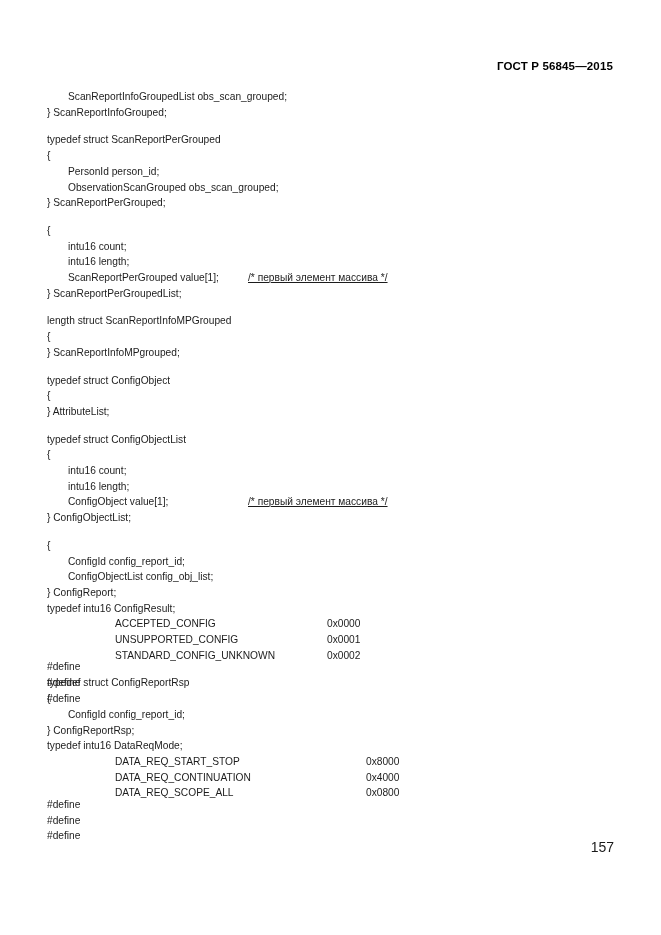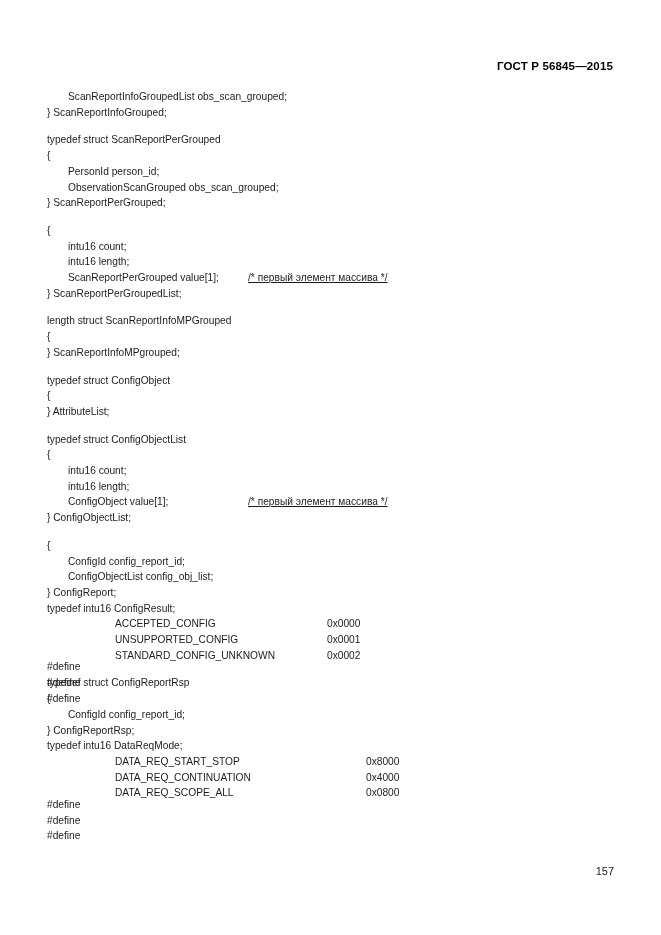--- a/index.html
+++ b/index.html
@@ -87,22 +87,22 @@
     left: 194px;
     top: 0;
     text-decoration: underline;
   }
   .code-line.indent .comment { left: 187px; }
 
   
   .folio {
     position: absolute;
     right: 47px;
-    bottom: 58px;
-    font-size: 11px;
+    bottom: 80px;
+    font-size: 14px;
     color: #1a1a1a;
   }
 </style>
 </head>
 <body>
 
 <div class="page">
 
   <div class="doc-header">ГОСТ Р 56845—2015</div>
 

